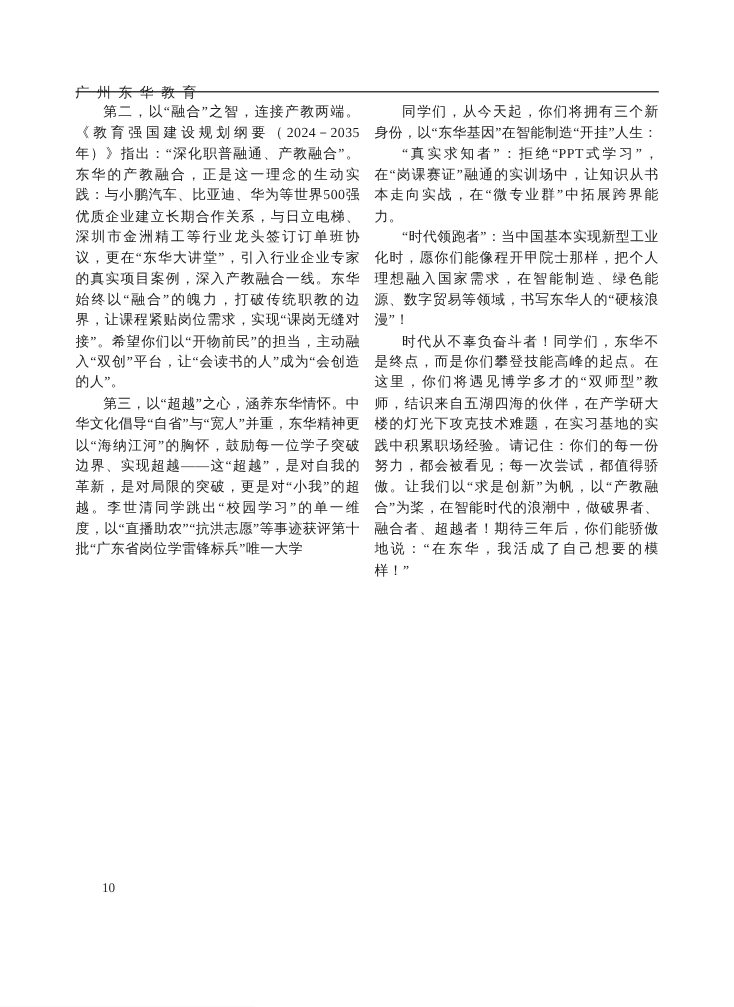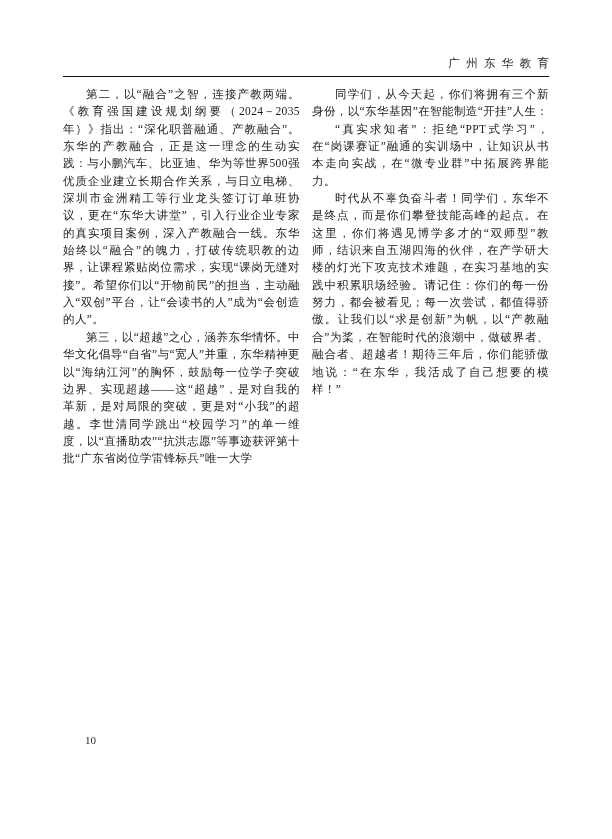--- a/index.html
+++ b/index.html
@@ -13,24 +13,24 @@
     height: 839px;
     margin: 0 auto;
     background: #ffffff;
     color: #1c1c1c;
     font-family: "Liberation Serif", "DejaVu Serif", serif;
     overflow: hidden;
     box-sizing: border-box;
   }
   .header {
     position: absolute;
-    top: 56px;
+    top: 70px;
     left: 63px;
     width: 486px;
-    text-align: right;
+    text-align: left;
     font-size: 11.5px;
     letter-spacing: 0.55em;
     color: #2a2a2a;
     white-space: nowrap;
   }
   
   .header span { margin-right: -0.55em; }
   .rule {
     position: absolute;
     top: 76px;
@@ -87,20 +87,21 @@
   <div class="columns">
 
     <div class="col">
       <p>第二，以“融合”之智，连接产教两端。《教育强国建设规划纲要（2024－2035年）》指出：“深化职普融通、产教融合”。东华的产教融合，正是这一理念的生动实践：与小鹏汽车、比亚迪、华为等世界500强优质企业建立长期合作关系，与日立电梯、深圳市金洲精工等行业龙头签订订单班协议，更在“东华大讲堂”，引入行业企业专家的真实项目案例，深入产教融合一线。东华始终以“融合”的魄力，打破传统职教的边界，让课程紧贴岗位需求，实现“课岗无缝对接”。希望你们以“开物前民”的担当，主动融入“双创”平台，让“会读书的人”成为“会创造的人”。</p>
       <p>第三，以“超越”之心，涵养东华情怀。中华文化倡导“自省”与“宽人”并重，东华精神更以“海纳江河”的胸怀，鼓励每一位学子突破边界、实现超越——这“超越”，是对自我的革新，是对局限的突破，更是对“小我”的超越。李世清同学跳出“校园学习”的单一维度，以“直播助农”“抗洪志愿”等事迹获评第十批“广东省岗位学雷锋标兵”唯一大学</p>
     </div>
 
     <div class="col">
       <p>同学们，从今天起，你们将拥有三个新身份，以“东华基因”在智能制造“开挂”人生：</p>
       <p>“真实求知者”：拒绝“PPT式学习”，在“岗课赛证”融通的实训场中，让知识从书本走向实战，在“微专业群”中拓展跨界能力。</p>
+      <p>“时代领跑者”：当中国基本实现新型工业化时，愿你们能像程开甲院士那样，把个人理想融入国家需求，在智能制造、绿色能源、数字贸易等领域，书写东华人的“硬核浪漫”！</p>
       <p>时代从不辜负奋斗者！同学们，东华不是终点，而是你们攀登技能高峰的起点。在这里，你们将遇见博学多才的“双师型”教师，结识来自五湖四海的伙伴，在产学研大楼的灯光下攻克技术难题，在实习基地的实践中积累职场经验。请记住：你们的每一份努力，都会被看见；每一次尝试，都值得骄傲。让我们以“求是创新”为帆，以“产教融合”为桨，在智能时代的浪潮中，做破界者、融合者、超越者！期待三年后，你们能骄傲地说：“在东华，我活成了自己想要的模样！”</p>
 
     </div>
 
   </div>
 
   <div class="page-number">10</div>
 
 </div>
 

